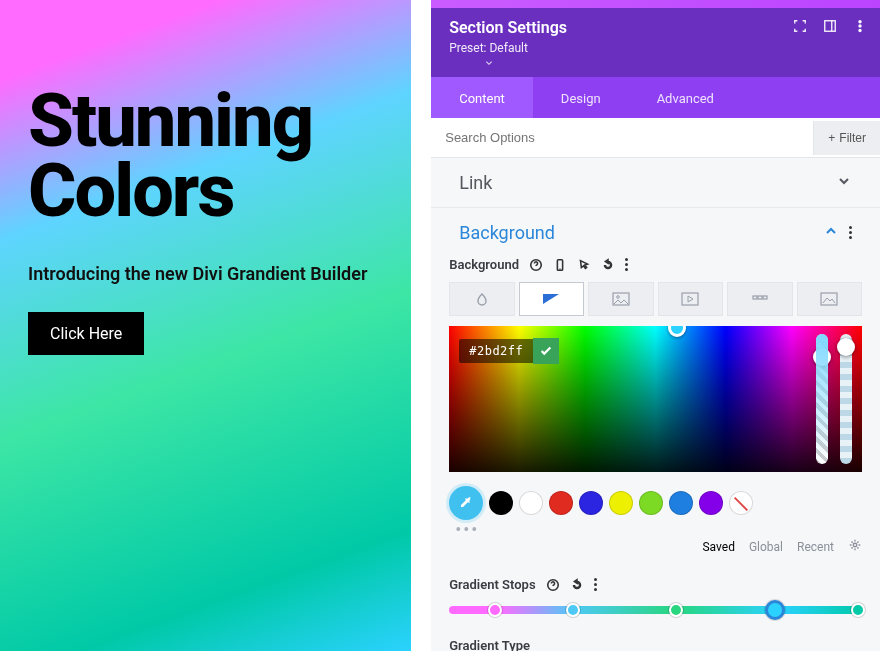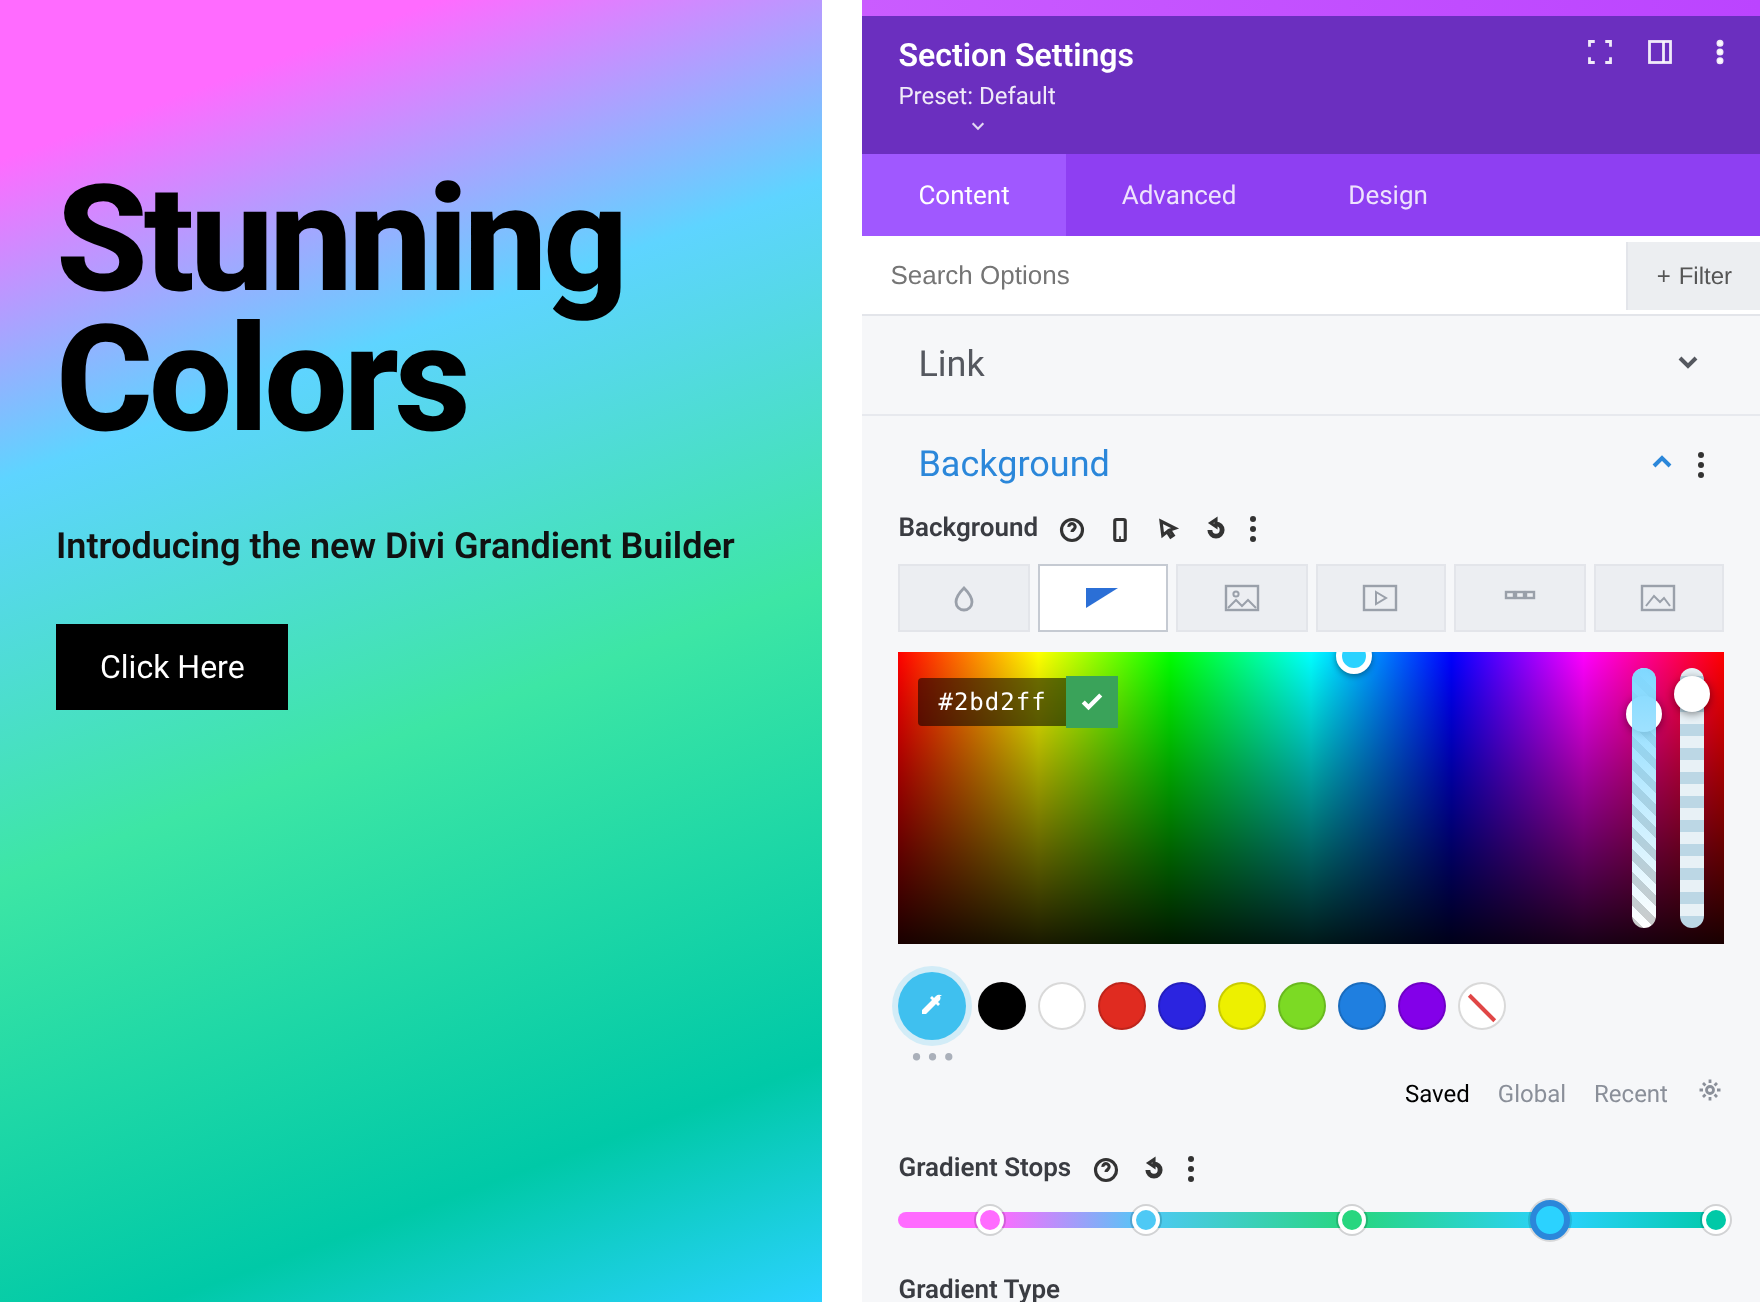--- a/index.html
+++ b/index.html
@@ -121,22 +121,22 @@
               <circle cx="8" cy="3" r="1.2" fill="rgba(255,255,255,.9)"></circle>
               <circle cx="8" cy="8" r="1.2" fill="rgba(255,255,255,.9)"></circle>
               <circle cx="8" cy="13" r="1.2" fill="rgba(255,255,255,.9)"></circle>
             </svg>
           </span>
       </div>
     </div>
 
     <div class="tabs">
       <div class="tab active">Content</div>
+      <div class="tab">Design</div>
       <div class="tab">Advanced</div>
-      <div class="tab">Design</div>
     </div>
 
     <div class="searchbar">
       <input type="text" placeholder="Search Options" style="">
       <button class="filter-btn">
         <span>+</span>
         <span>Filter</span>
       </button>
     </div>
 

